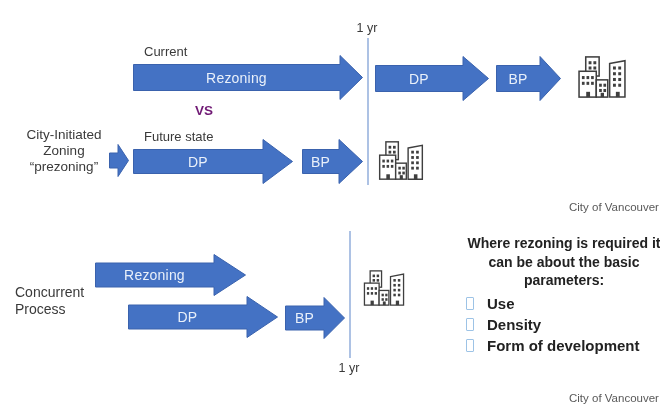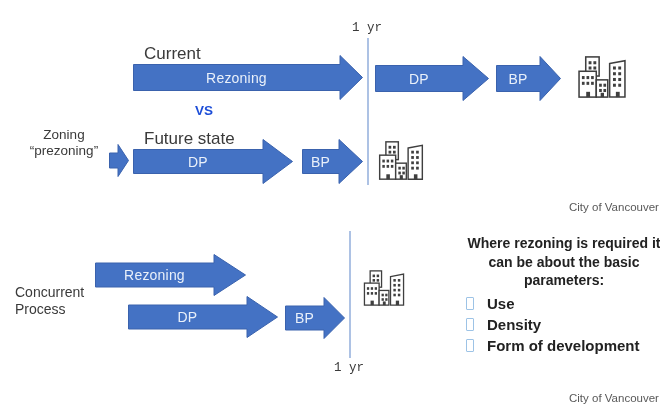--- a/index.html
+++ b/index.html
@@ -9,23 +9,23 @@
   }
   .abs{position:absolute;}
   .block-arrow{position:absolute;}
   .arrow-svg{position:absolute;left:0;top:0;display:block;}
   .arrow-label{
     position:absolute;left:0;top:0;bottom:0;
     display:flex;align-items:center;justify-content:center;
     color:#e9f0fa;font-size:14px;letter-spacing:.2px;
   }
   .vline{position:absolute;width:2px;background:#adc2e4;}
-  .tl-label{font-size:12.5px;color:#3a3a3a;text-align:center;width:44px;font-family:Liberation Mono, monospace;}
-  .row-label{font-size:17px;color:#3a3a3a;text-align:center;}
-  .vs-label{font-size:13.5px;font-weight:bold;color:#1d4ed8;}
+  .tl-label{font-size:12.5px;color:#3a3a3a;text-align:center;width:44px;}
+  .row-label{font-size:13px;color:#3a3a3a;text-align:center;}
+  .vs-label{font-size:13.5px;font-weight:bold;color:#701a75;}
   .side-label{font-size:13.5px;color:#3a3a3a;line-height:16px;text-align:center;width:108px;}
   .side-label-left{font-size:14px;color:#3a3a3a;line-height:17px;}
   .credit{font-size:11.5px;color:#595959;margin-left:24px;}
   .buildings{position:absolute;}
   .note{position:absolute;left:459px;top:234px;width:210px;text-align:center;}
   .note-heading{font-size:14px;font-weight:bold;color:#222222;line-height:18.5px;margin:0 0 7px 0;}
   .note-item{display:flex;align-items:center;margin:0 0 8px 7px;}
   .bullet-square{
     display:inline-block;width:6px;height:11px;border:1.5px solid #9dc3e6;
     border-radius:1px;margin-right:13px;flex:0 0 auto;
@@ -99,20 +99,21 @@
   <span class="arrow-label" style="right: 21px;">BP</span>
 </div>
 
 <svg class="buildings" style="left:576px;top:55px;" width="52" height="44" viewBox="0 0 54 46">
     <use href="#sym-buildings"></use>
   </svg>
 
 <div class="abs vs-label" style="left:195px;top:103px;">VS</div>
 
 <div class="abs side-label" style="left:10px;top:127px;">
+  <div>City-Initiated</div>
   <div>Zoning</div>
   <div>“prezoning”</div>
 </div>
 
 <div class="abs row-label" style="left:144px;top:129px;">Future state</div>
 
 <div class="block-arrow" style="left:109px;top:144px;width:20px;height:33px;">
     <svg width="20" height="33" class="arrow-svg">
       <path d="M0.5 9 L9 9 L9 0.5 L19.5 16.5 L9 32.5 L9 24 L0.5 24 Z" fill="#4472C4" stroke="#3A62AD" stroke-width="1"></path>
     </svg>

